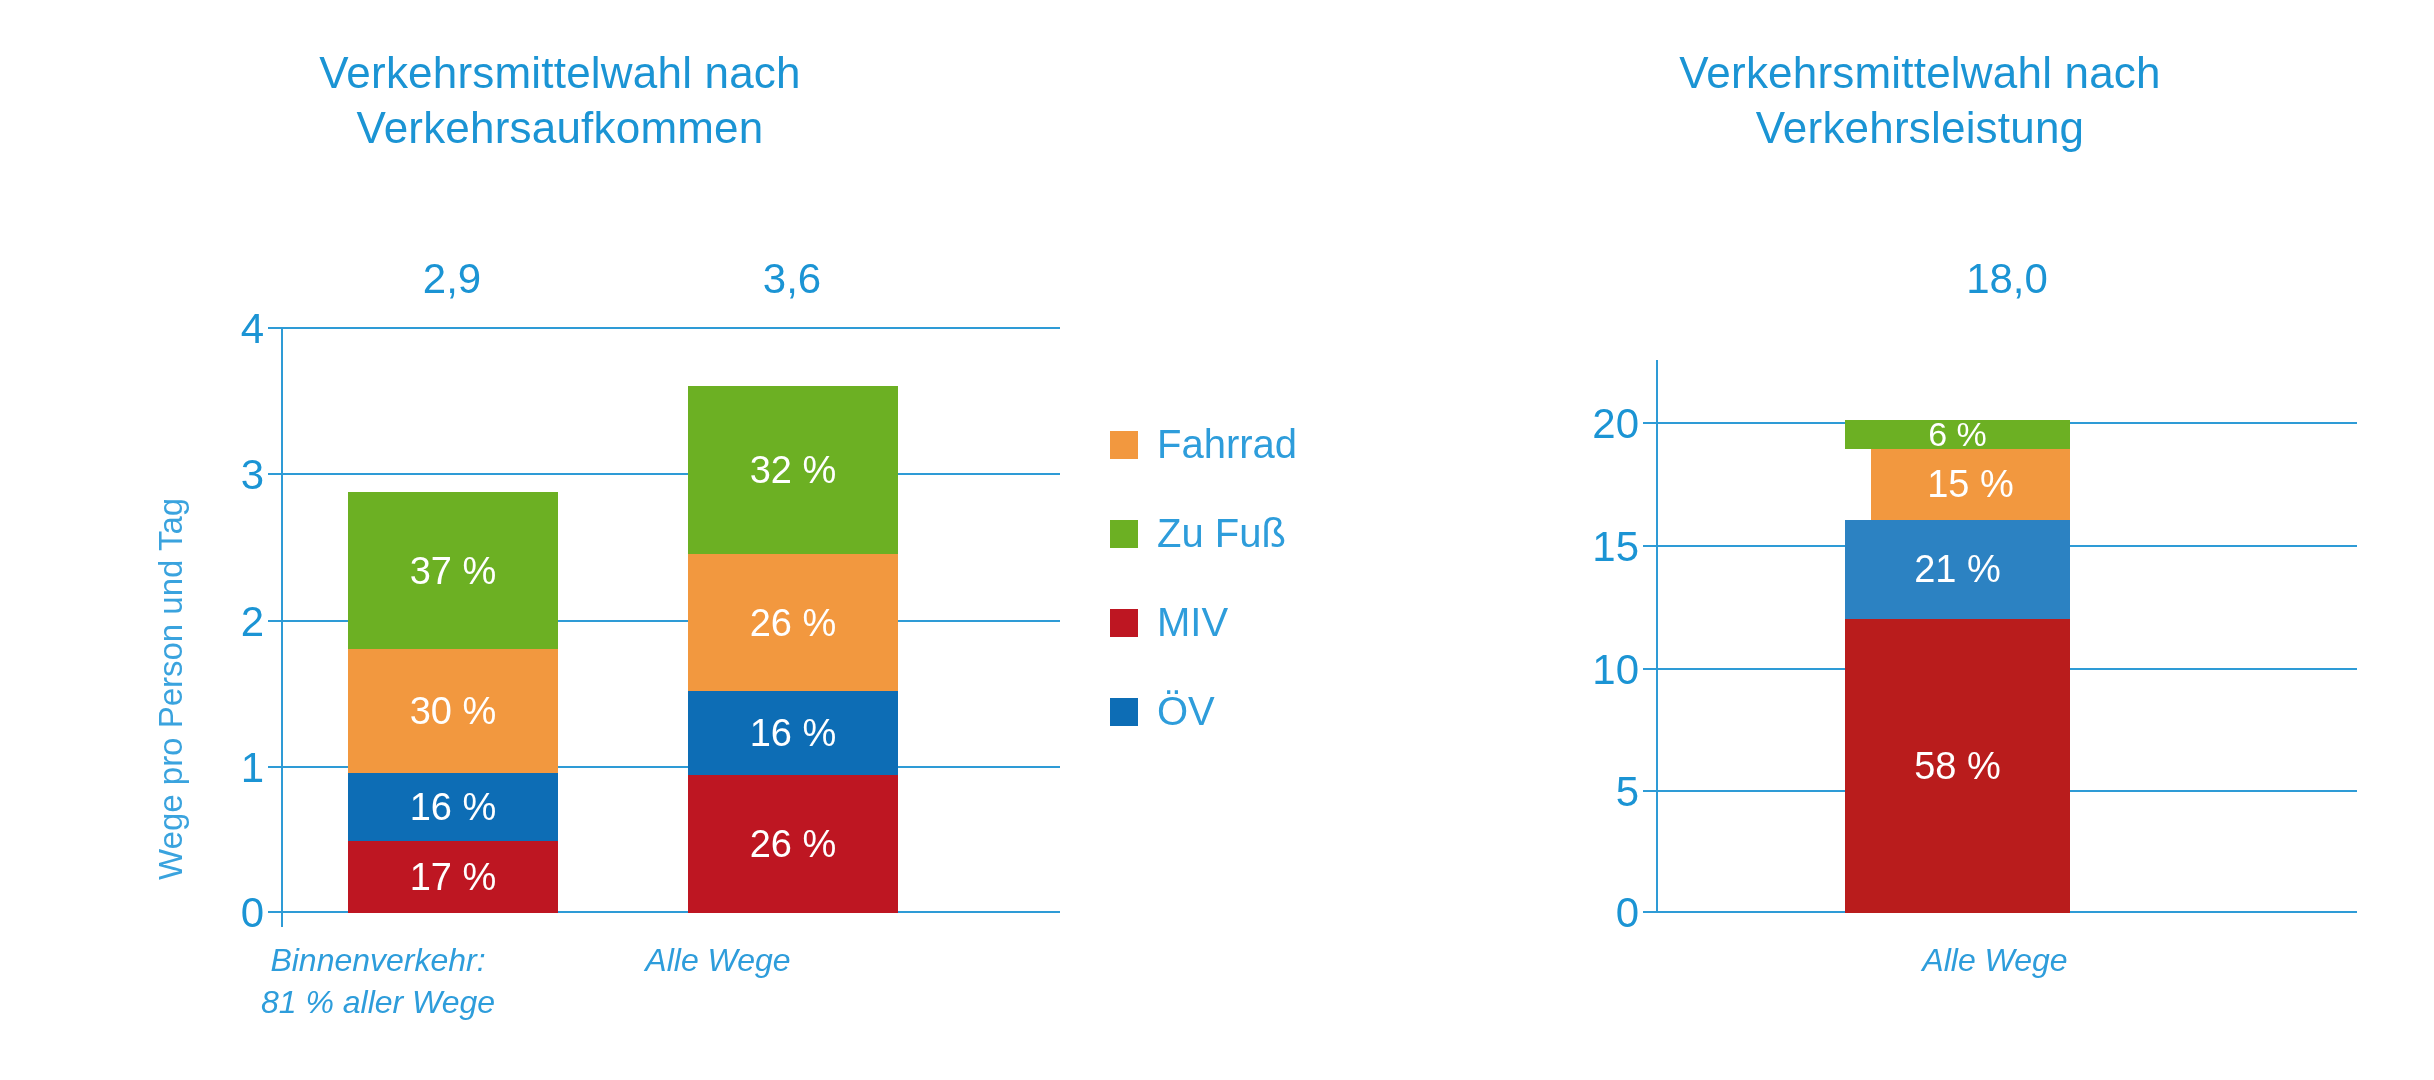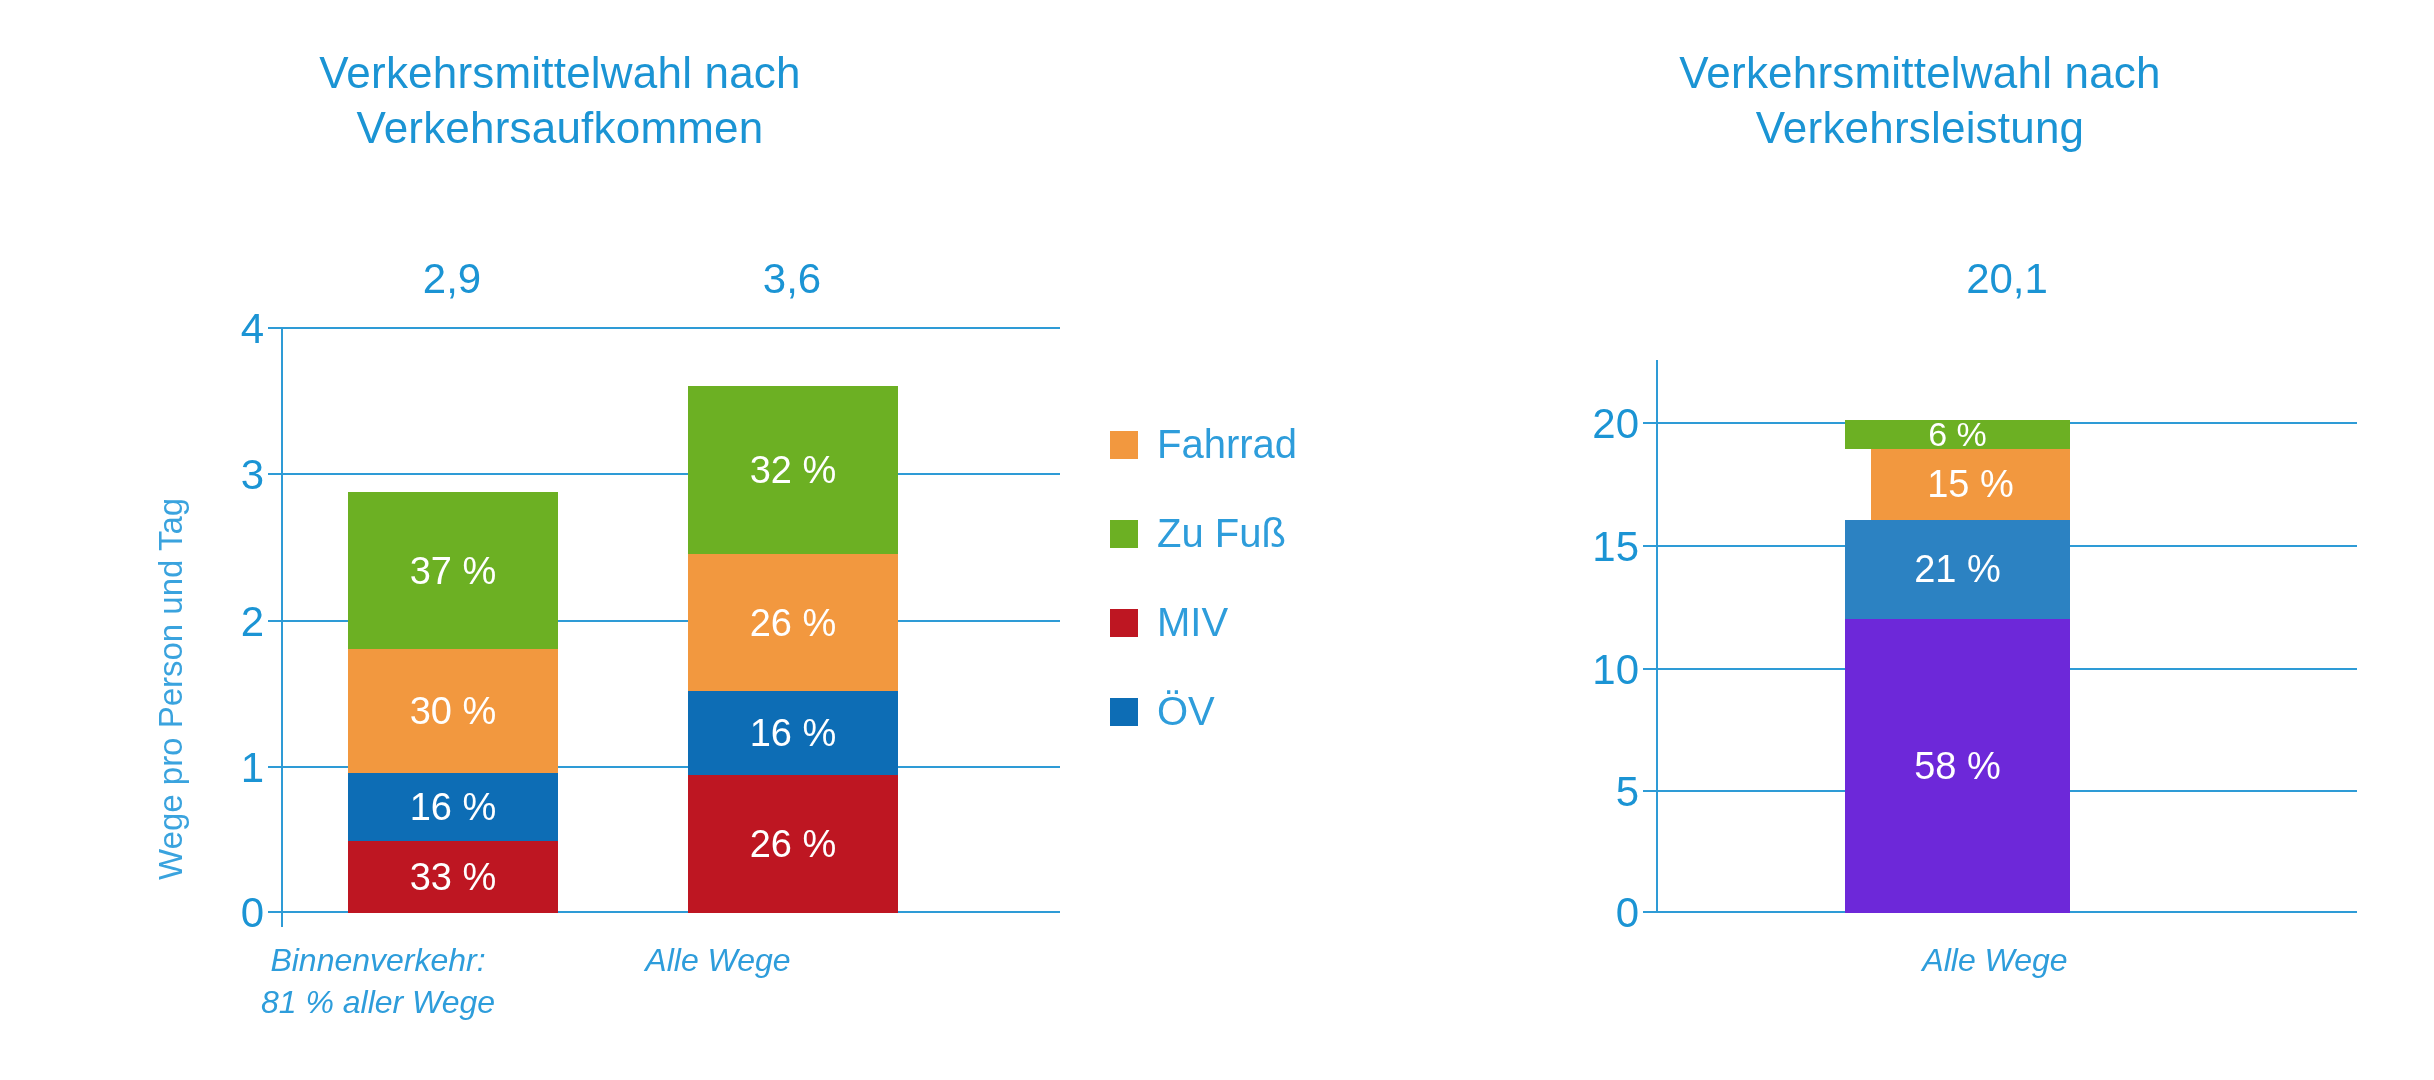--- a/index.html
+++ b/index.html
@@ -176,21 +176,21 @@
       <div class="ytick" style="top:441px;">1</div>
       <div class="ytick" style="top:586px;">0</div>
 
       <div class="ytick-dash" style="top:1px;"></div>
       <div class="ytick-dash" style="top:147px;"></div>
       <div class="ytick-dash" style="top:294px;"></div>
       <div class="ytick-dash" style="top:440px;"></div>
       <div class="ytick-dash" style="top:585px;"></div>
 
       <div class="bar" id="bar-l0" style="left:66px; width:210px; height:425px;">
-        <div class="seg" style="height:72px; background:#be1622;">33 %</div>
+        <div class="seg" style="height:72px; background:#be1622;">17 %</div>
         <div class="seg" style="height:68px; background:#0d6db5;">16 %</div>
         <div class="seg" style="height:124px; background:#f2983f;">30 %</div>
         <div class="seg" style="height:157px; background:#6cb023;">37 %</div>
       </div>
 
       <div class="bar" id="bar-l1" style="left:406px; width:210px; height:527px;">
         <div class="seg" style="height:138px; background:#be1622;">26 %</div>
         <div class="seg" style="height:84px; background:#0d6db5;">16 %</div>
         <div class="seg" style="height:137px; background:#f2983f;">26 %</div>
         <div class="seg" style="height:168px; background:#6cb023;">32 %</div>
@@ -219,21 +219,21 @@
         <span class="legend-label">ÖV</span>
       </div>
     </div>
   </div>
 
   <div class="panel" id="panel-right">
 
     <div class="chart-title" id="title-right">Verkehrsmittelwahl nach
 Verkehrsleistung</div>
 
-    <div class="bar-total" style="left:257px; top:255px; width:700px;">20,1</div>
+    <div class="bar-total" style="left:257px; top:255px; width:700px;">18,0</div>
 
     <div class="plot" id="plot-right">
 
       <div class="yaxis-line" style="left:-1px; top:-13px; height:553px;"></div>
 
       <div class="gridline" style="top:49px;"></div>
       <div class="gridline" style="top:172px;"></div>
       <div class="gridline" style="top:295px;"></div>
       <div class="gridline" style="top:417px;"></div>
       <div class="gridline baseline" style="top:538px;"></div>
@@ -244,21 +244,21 @@
       <div class="ytick" style="top:419px;">5</div>
       <div class="ytick" style="top:540px;">0</div>
 
       <div class="ytick-dash" style="top:50px;"></div>
       <div class="ytick-dash" style="top:173px;"></div>
       <div class="ytick-dash" style="top:296px;"></div>
       <div class="ytick-dash" style="top:418px;"></div>
       <div class="ytick-dash" style="top:539px;"></div>
 
       <div class="bar" id="bar-r0" style="left:188px; width:225px; height:493px;">
-        <div class="seg" style="height:308px; background:#6d28d9;">58 %</div>
+        <div class="seg" style="height:308px; background:#b91c1c;">58 %</div>
         <div class="seg" style="height:104px; background:#2c82c2;">21 %</div>
         <div class="seg" style="height:74px; background:#f2983f;margin-left:26px;">15 %</div>
         <div class="seg" style="height:29px; font-size:34px; background:#6cb023;">6 %</div>
       </div>
     </div>
 
     <div class="cat-label" style="left:245px; top:940px; width:700px;">Alle Wege</div>
   </div>
 
 </div>

